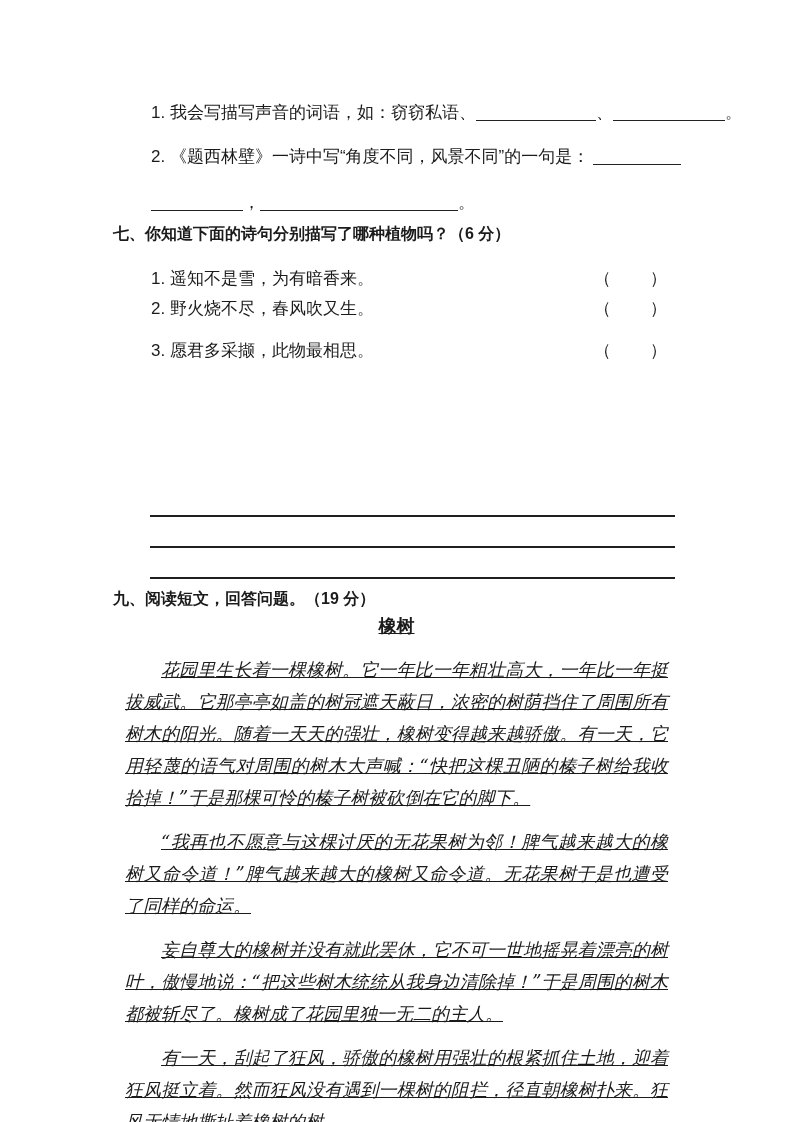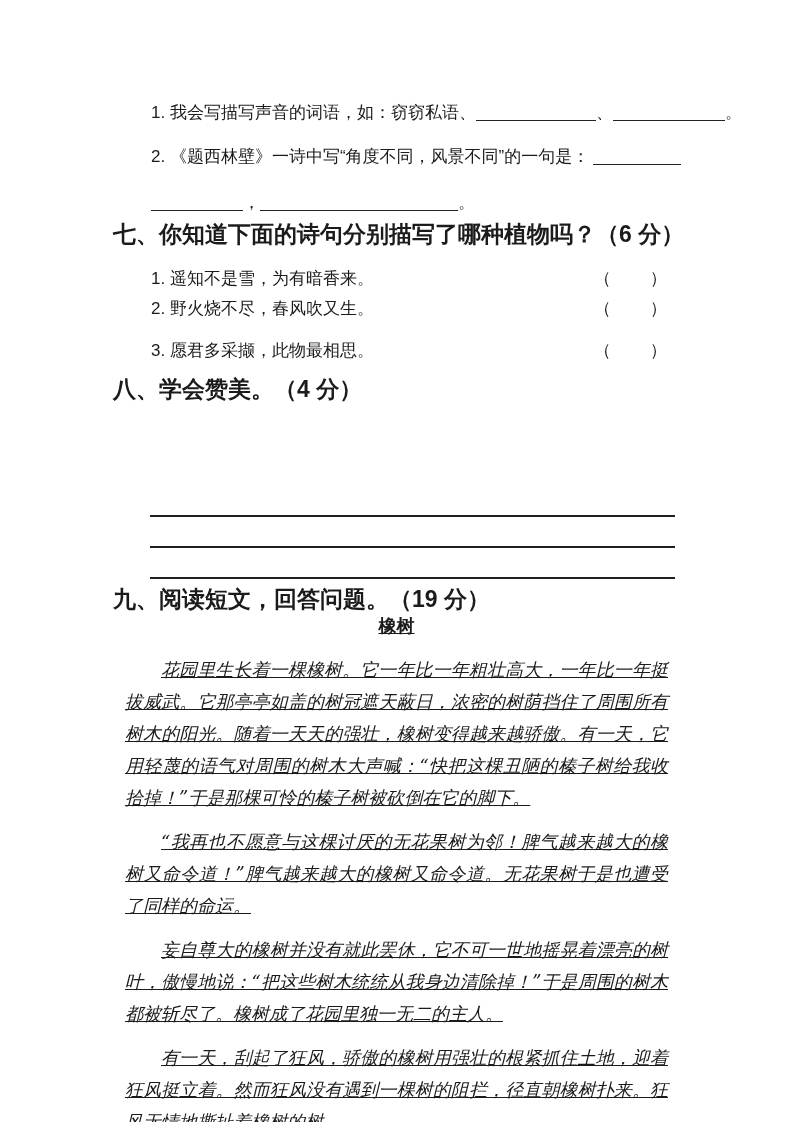--- a/index.html
+++ b/index.html
@@ -16,21 +16,21 @@
   .content {
     position: absolute;
     left: 113px;
     top: 0;
     width: 567px;
     height: 100%;
   }
   .row { position: absolute; left: 1px; width: 100%; font-size: 17px; line-height: 22px; white-space: nowrap; }
   .indent { padding-left: 37px; box-sizing: border-box; }
   .flexrow { display: flex; align-items: stretch; }
-  .heading { position: absolute; left: 0; width: 100%; font-weight: 700; font-size: 23px; line-height: 24px; white-space: nowrap; }
+  .heading { position: absolute; left: 0; width: 100%; font-weight: 700; font-size: 16px; line-height: 24px; white-space: nowrap; }
 
   .blank {
     display: inline-block;
     border-bottom: 1.5px solid #222;
     height: 14px;
     vertical-align: -3px;
   }
   .w120 { width: 120px; }
   .w112 { width: 112px; }
   .w92  { width: 92px; }
@@ -129,21 +129,20 @@
         <div class="row indent s7row" style="top: 340px;">
           <span>3.</span>
           <span>愿君多采撷，此物最相思。</span>
           <span class="paren-group">
             <span>（</span>
             <span>）</span>
           </span>
         </div>
       </div>
 
-    <div class="heading" style="top:377px;">八、学会赞美。（4 分）</div>
 
 
     <div class="answer-lines" style="top:486px;">
 
         <div class="answer-line"></div>
 
         <div class="answer-line"></div>
 
         <div class="answer-line"></div>
       </div>

